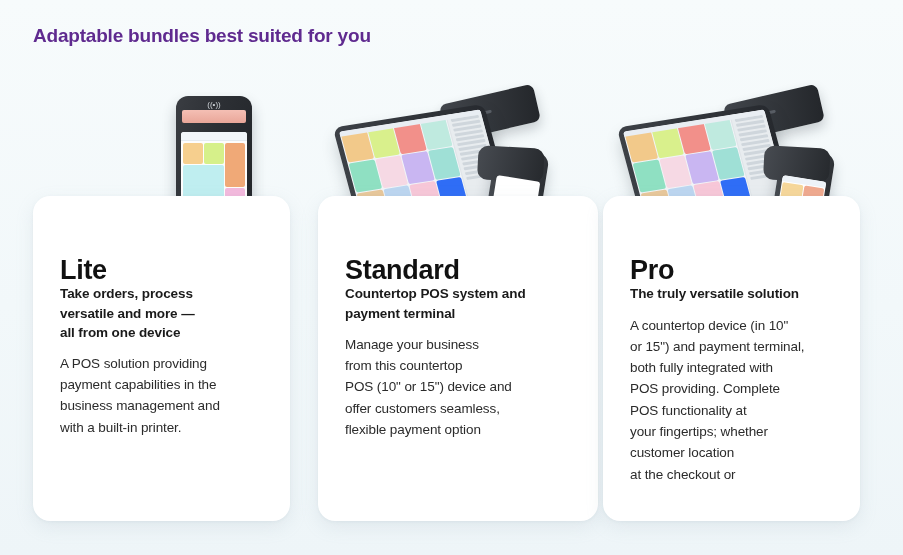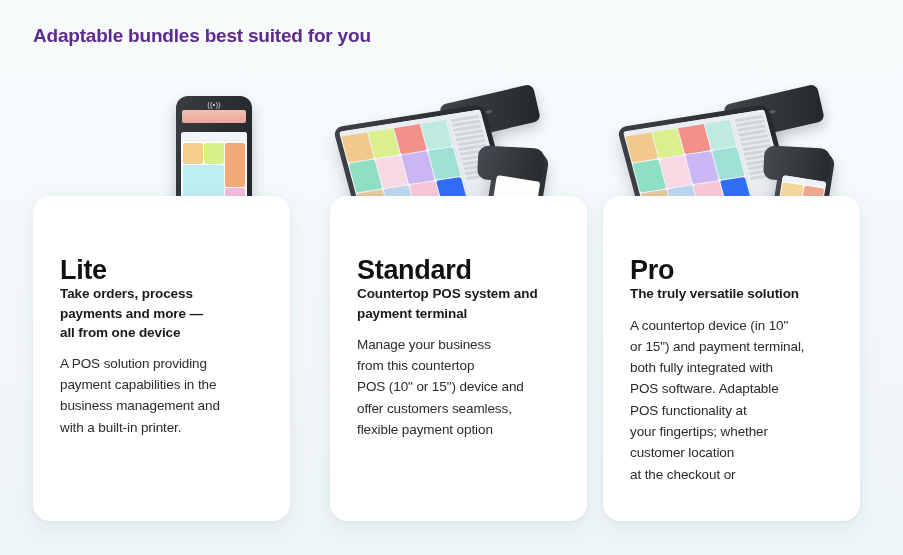--- a/index.html
+++ b/index.html
@@ -18,21 +18,21 @@
     color:#5f2a8f;
   }
 
   
   .card{
     position:absolute;top:196px;height:325px;
     background:#ffffff;border-radius:17px;
     box-shadow:0 6px 18px rgba(150,170,180,.16),0 1px 3px rgba(150,170,180,.12);
   }
   #card-1{left:33px;width:257px;}
-  #card-2{left:330px;width:257px;}
+  #card-2{left:318px;width:257px;padding-left:23px;}
   #card-3{left:603px;width:257px;}
 
   .card-body{position:absolute;left:27px;right:18px;top:0;}
   .c-title{font-size:27px;font-weight:bold;color:#111;letter-spacing:-0.3px;line-height:1.05;}
   .c-sub{font-size:13.5px;font-weight:bold;color:#1a1a1a;line-height:1.42;margin-top:0;letter-spacing:-0.1px;}
   .c-desc{font-size:13.5px;color:#2b2b2b;line-height:1.58;margin-top:11px;letter-spacing:-0.1px;}
   .c-desc span,.c-sub span{display:block;}
 
   #card-1 .card-body{top:60px;}
   #card-2 .card-body{top:60px;}
@@ -276,21 +276,21 @@
         </div>
       </div>
     </div>
   </div>
 
   <div class="card" id="card-1">
     <div class="card-body">
       <div class="c-title">Lite</div>
       <div class="c-sub">
         <span>Take orders, process</span>
-        <span>payments and more —</span>
+        <span>versatile and more —</span>
         <span>all from one device</span>
       </div>
       <div class="c-desc">
         <span>A POS solution providing</span>
         <span>payment capabilities in the</span>
         <span>business management and</span>
         <span>with a built-in printer.</span>
       </div>
     </div>
   </div>
@@ -315,21 +315,21 @@
   <div class="card" id="card-3">
     <div class="card-body">
       <div class="c-title">Pro</div>
       <div class="c-sub">
         <span>The truly versatile solution</span>
       </div>
       <div class="c-desc">
         <span>A countertop device (in 10"</span>
         <span>or 15") and payment terminal,</span>
         <span>both fully integrated with</span>
-        <span>POS software. Adaptable</span>
+        <span>POS providing. Complete</span>
         <span>POS functionality at</span>
         <span>your fingertips; whether</span>
         <span>customer location</span>
         <span>at the checkout or</span>
       </div>
     </div>
   </div>
 
 </div>
 

